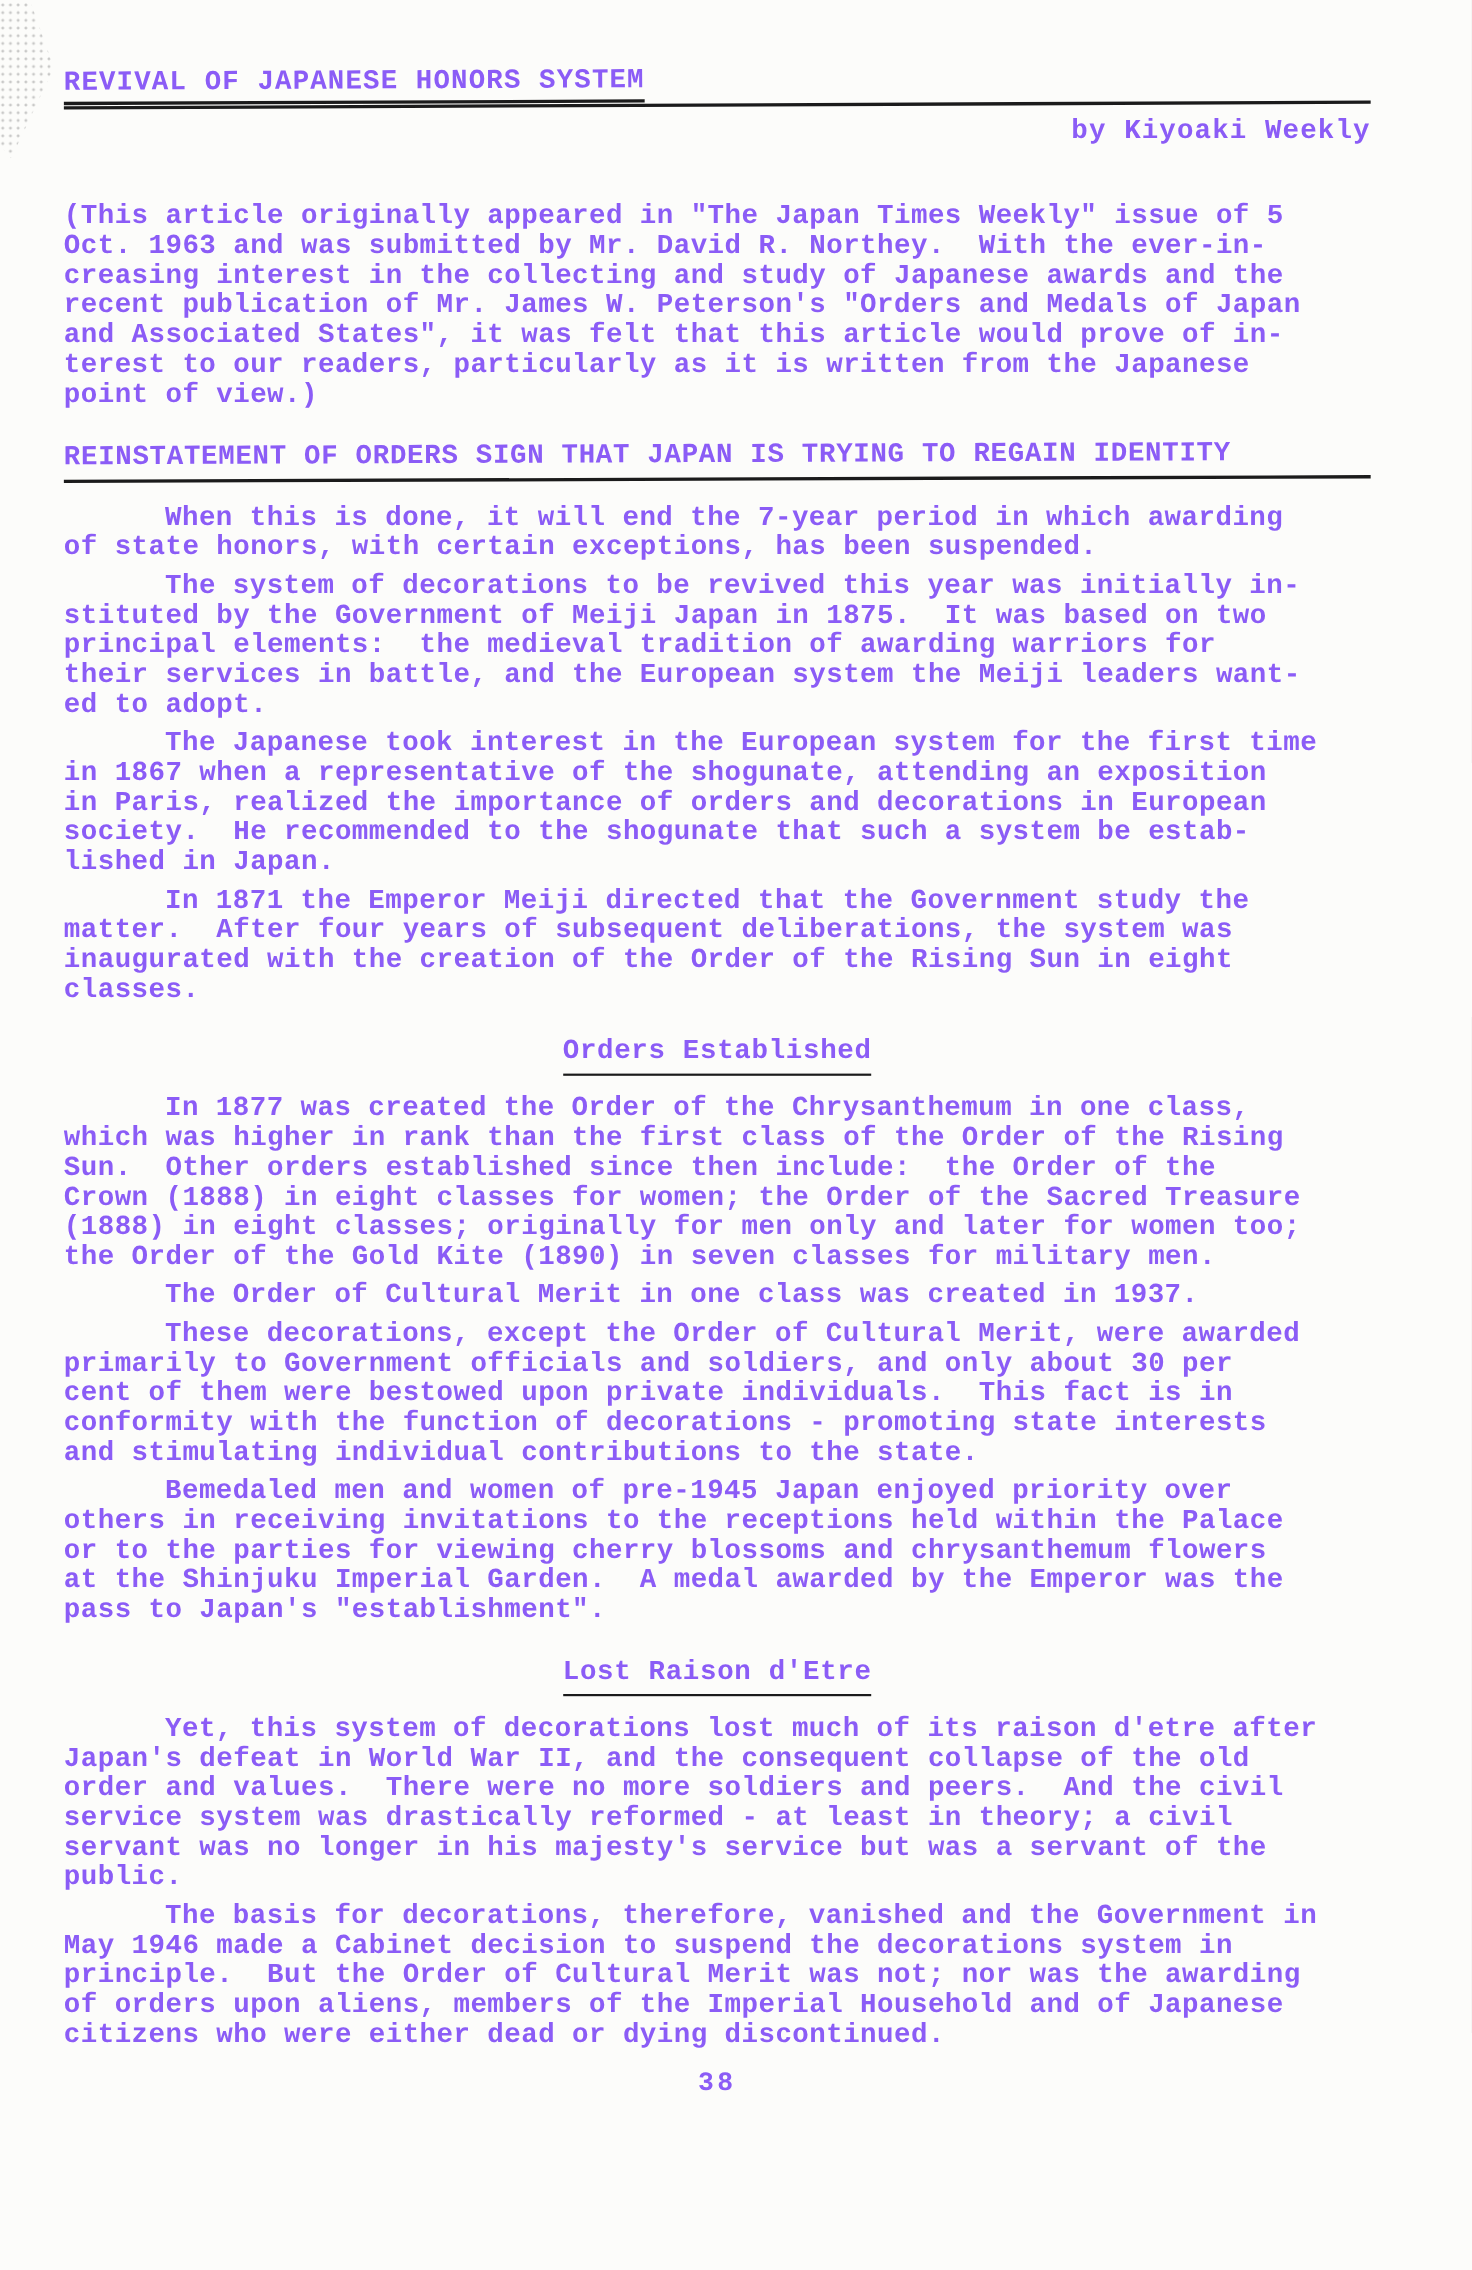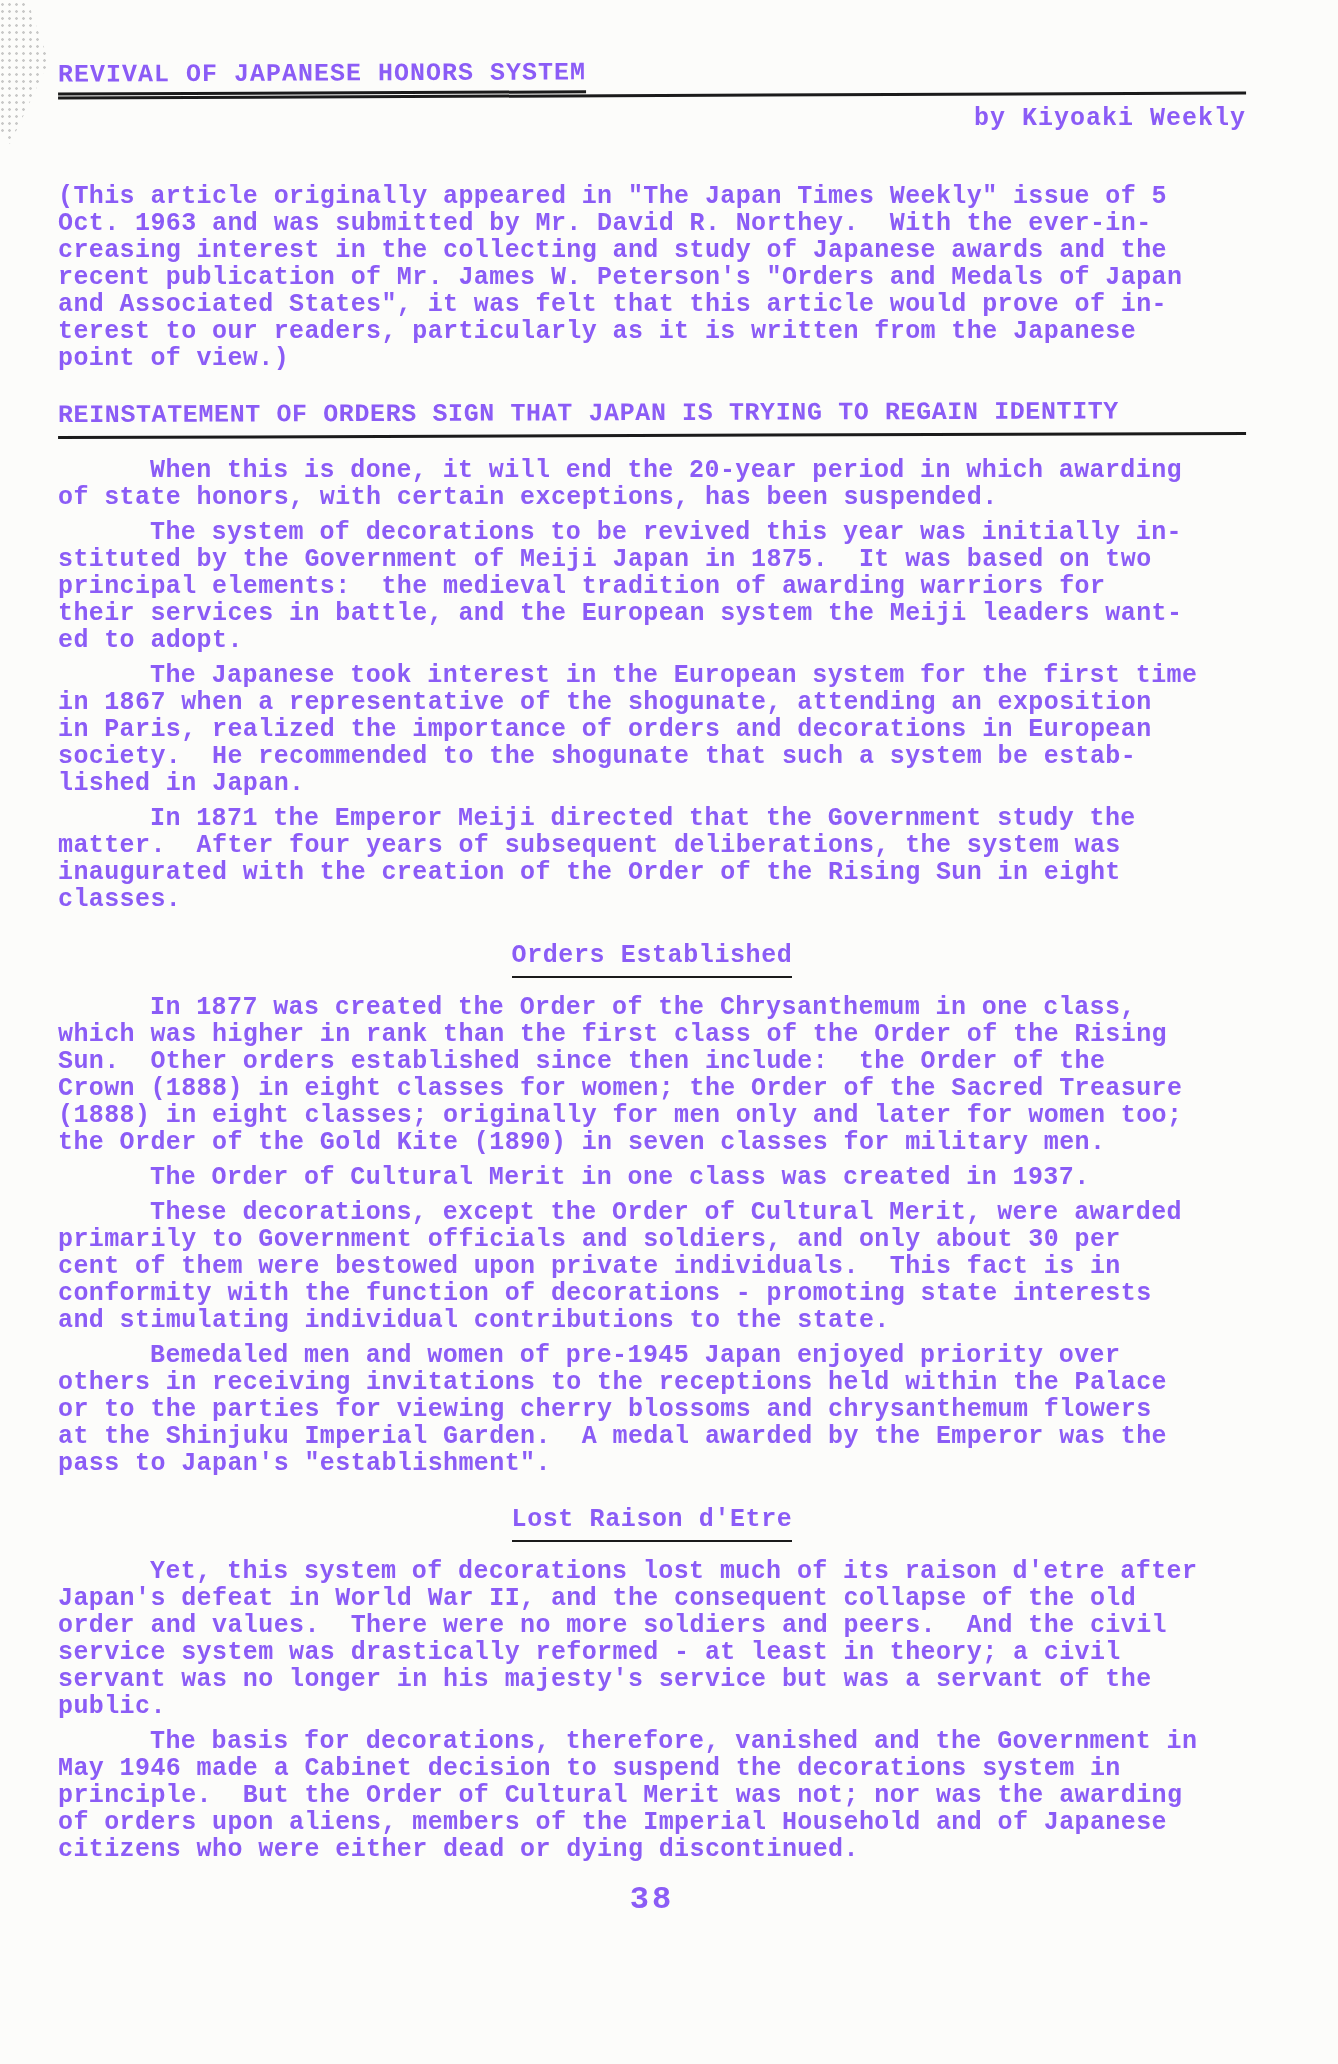--- a/index.html
+++ b/index.html
@@ -79,21 +79,21 @@
   .section-heading.full {
     transform: rotate(-0.2deg);
   }
   .section-heading.centered {
     width: fit-content;
     margin: 28px auto 16px auto;
     border-bottom-width: 2px;
   }
   .page-number {
     text-align: center;
-    font-size: 32px;
+    font-size: 24px;
     letter-spacing: 3px;
     margin-top: 18px;
   }
 </style>
 </head>
 <body>
 
 <div class="page">
   <div class="scan-artifact"></div>
 
@@ -109,21 +109,21 @@
     <div class="para no-indent intro">(This article originally appeared in "The Japan Times Weekly" issue of 5
 Oct. 1963 and was submitted by Mr. David R. Northey.  With the ever-in-
 creasing interest in the collecting and study of Japanese awards and the
 recent publication of Mr. James W. Peterson's "Orders and Medals of Japan
 and Associated States", it was felt that this article would prove of in-
 terest to our readers, particularly as it is written from the Japanese
 point of view.)</div>
 
     <div class="section-heading full">REINSTATEMENT OF ORDERS SIGN THAT JAPAN IS TRYING TO REGAIN IDENTITY</div>
 
-    <div class="para">When this is done, it will end the 20-year period in which awarding
+    <div class="para">When this is done, it will end the 7-year period in which awarding
 of state honors, with certain exceptions, has been suspended.</div>
     <div class="para">The system of decorations to be revived this year was initially in-
 stituted by the Government of Meiji Japan in 1875.  It was based on two
 principal elements:  the medieval tradition of awarding warriors for
 their services in battle, and the European system the Meiji leaders want-
 ed to adopt.</div>
     <div class="para">The Japanese took interest in the European system for the first time
 in 1867 when a representative of the shogunate, attending an exposition
 in Paris, realized the importance of orders and decorations in European
 society.  He recommended to the shogunate that such a system be estab-

